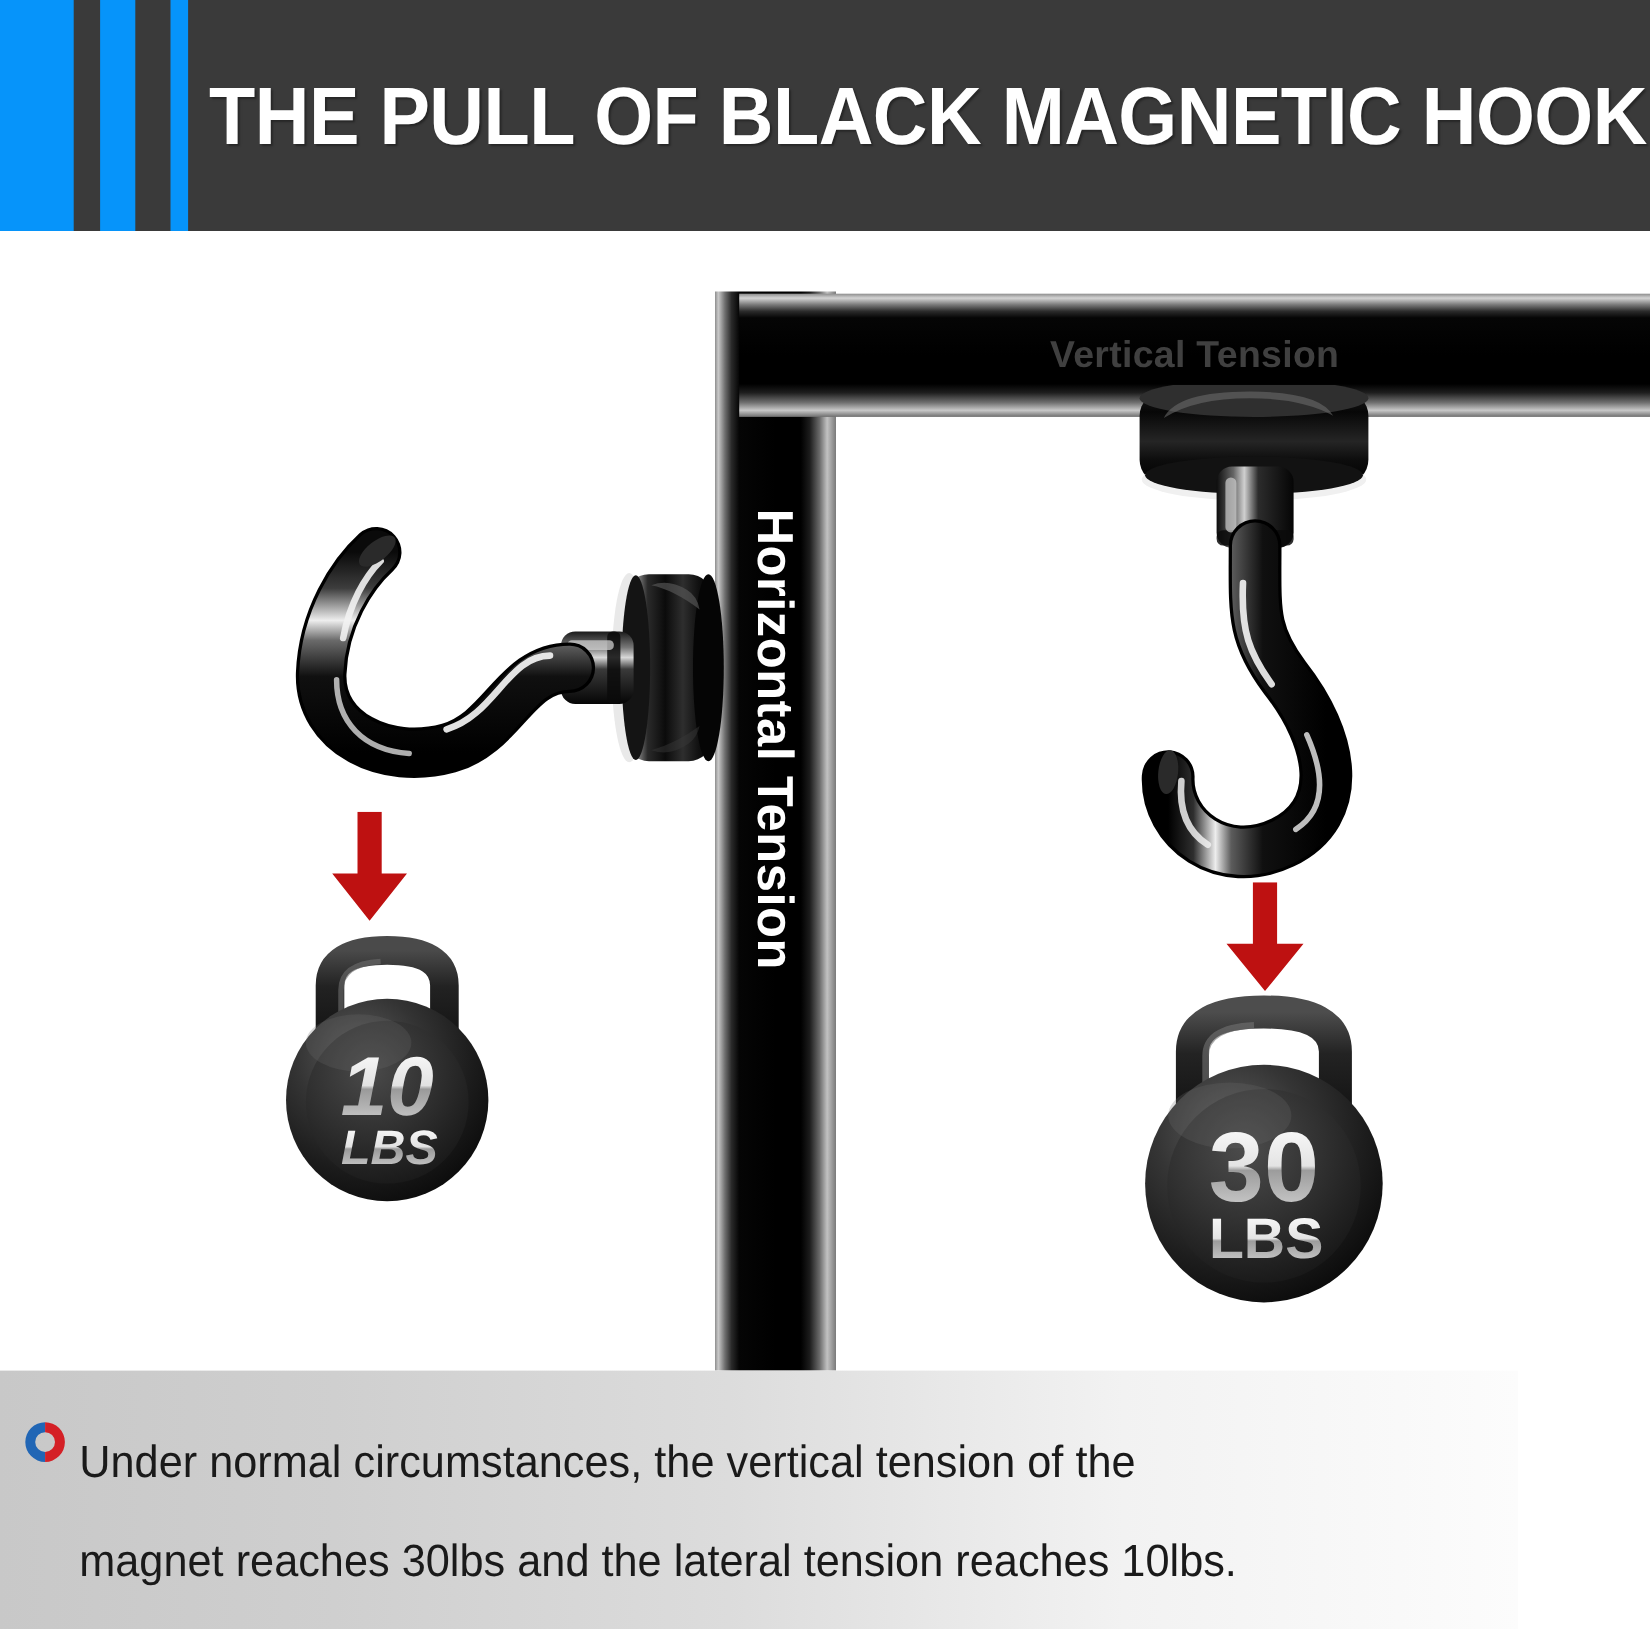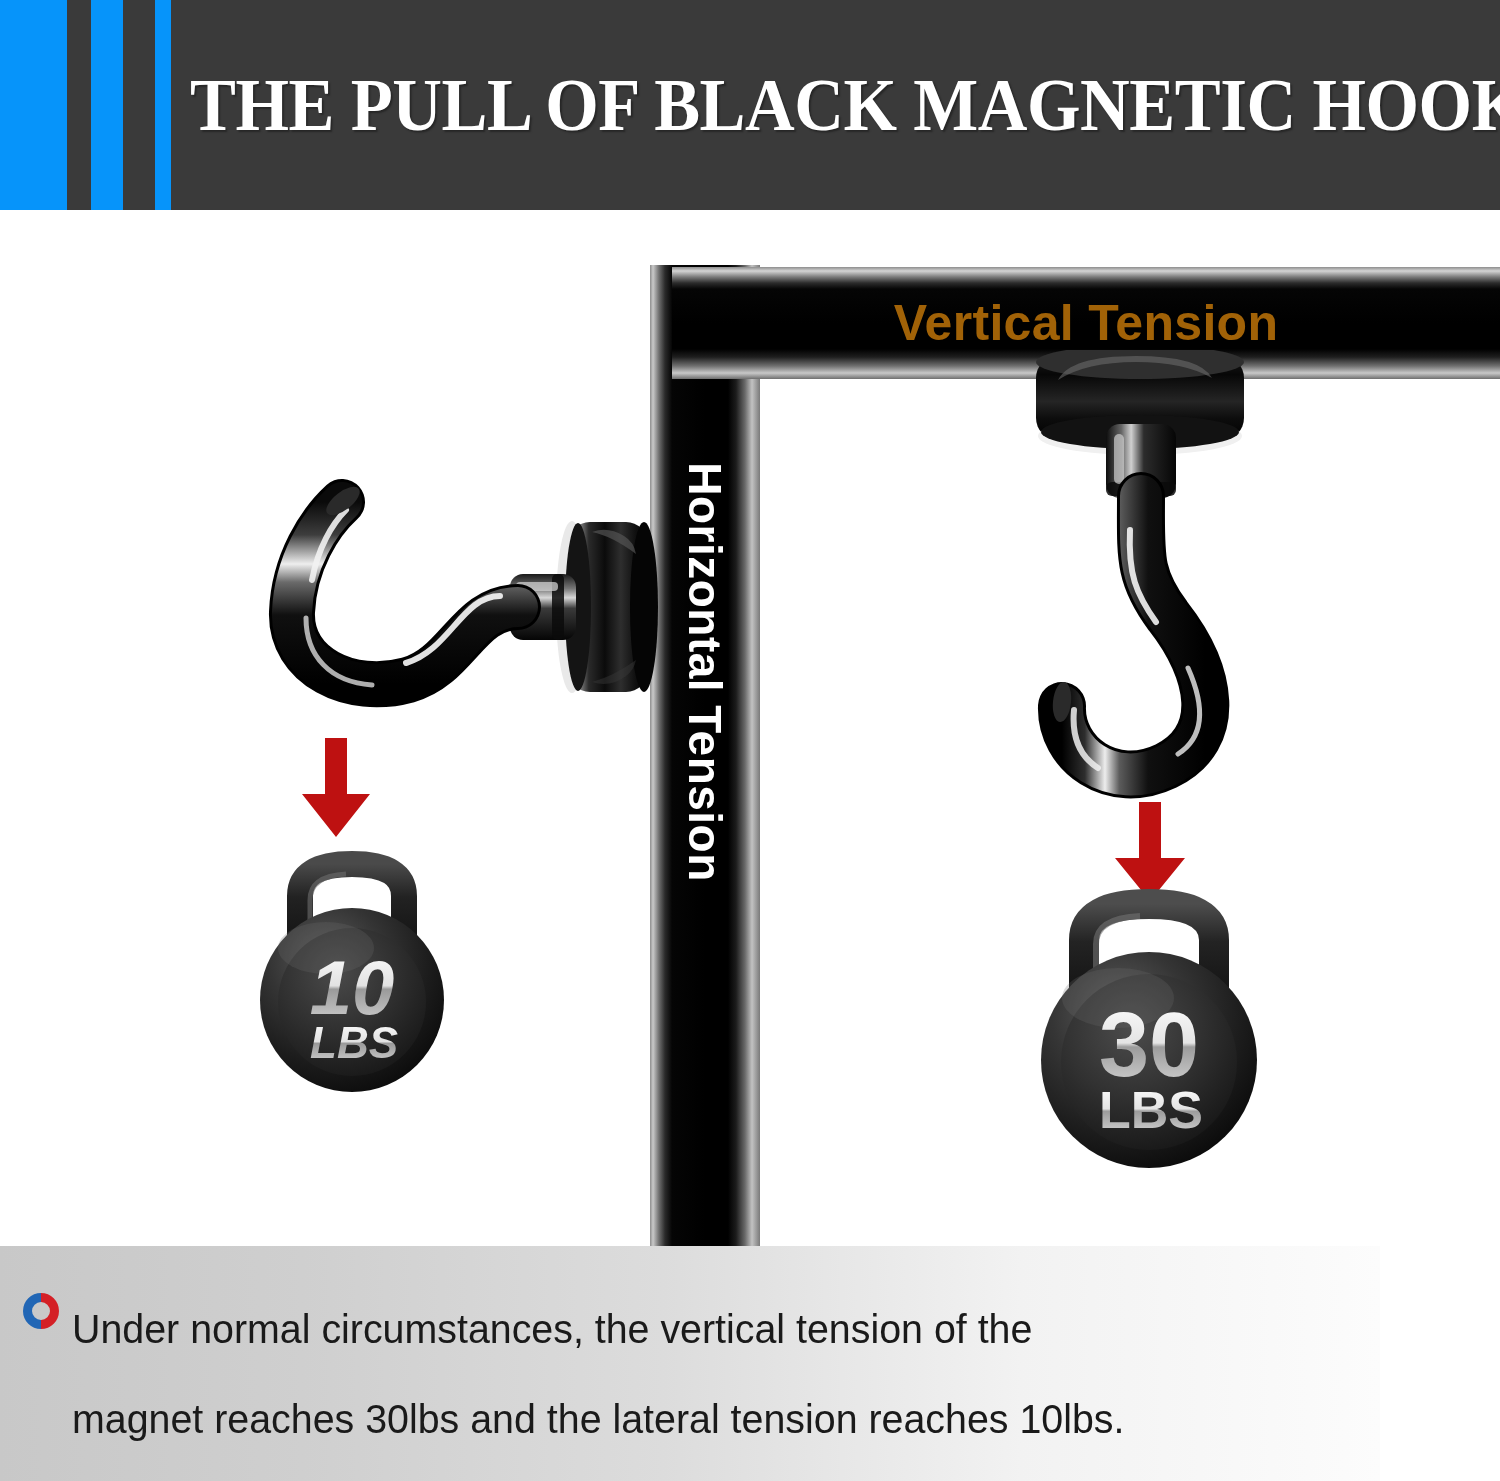--- a/index.html
+++ b/index.html
@@ -17,21 +17,20 @@
     background: #ffffff;
   }
 
   
   #header {
     position: absolute;
     left: 0; top: 0;
     width: 1500px; height: 210px;
     background: #3a3a3a;
     overflow: hidden;
-    font-family: Liberation Serif, serif;
   }
   .stripe { position: absolute; top: 0; height: 210px; background: #0694fa; }
   #stripe-1 { left: 0px;   width: 67px; }
   #stripe-2 { left: 91px;  width: 32px; }
   #stripe-3 { left: 155px; width: 16px; }
 
   #header-title {
     position: absolute;
     left: 190px; top: 0px;
     width: 1290px; height: 210px;
@@ -95,22 +94,22 @@
       linear-gradient(to bottom,
         #8d8d8d 0px, #d4d4d4 4px, #7a7a7a 10px, #2b2b2b 16px,
         #050505 22px, #000000 50%, #000000 82px,
         #1e1e1e 90px, #707070 99px, #c8c8c8 106px, #6e6e6e 112px);
   }
   #hbar-label {
     position: absolute;
     left: 672px; top: 57px;
     width: 828px; height: 112px;
     display: flex; align-items: center; justify-content: center;
-    color: #a16207;
-    font-size: 50px;
+    color: #404040;
+    font-size: 34px;
     font-weight: bold;
     letter-spacing: 0.3px;
     white-space: nowrap;
     pointer-events: none;
   }
 
   
   #left-assembly { position: absolute; left: 200px; top: 260px; width: 470px; height: 260px; }
   #right-assembly { position: absolute; left: 980px; top: 140px; width: 330px; height: 470px; }
 
@@ -329,21 +328,21 @@
         <ellipse cx="82" cy="352" rx="9" ry="20" transform="rotate(6 82 352)" fill="#2a2a2a"></ellipse>
       </svg>
     </div>
 
     <div class="arrow" style="left:1113px; top:592px;">
       <svg width="74" height="100" viewBox="0 0 74 100">
         <polygon points="26,0 48,0 48,56 72,56 37,99 2,56 26,56" fill="#be1111"></polygon>
       </svg>
     </div>
 
-    <div class="kb" style="left:1018px; top:668px;">
+    <div class="kb" style="left:1018px; top:684px;">
       <svg width="262" height="300" viewBox="0 0 262 300">
         <defs>
           <radialGradient id="ballG30" cx="36%" cy="28%" r="78%">
             <stop offset="0%" stop-color="#5e5e5e"></stop>
             <stop offset="40%" stop-color="#353535"></stop>
             <stop offset="72%" stop-color="#1d1d1d"></stop>
             <stop offset="100%" stop-color="#0a0a0a"></stop>
           </radialGradient>
           <radialGradient id="faceG30" cx="40%" cy="30%" r="72%">
             <stop offset="0%" stop-color="#4c4c4c"></stop>

